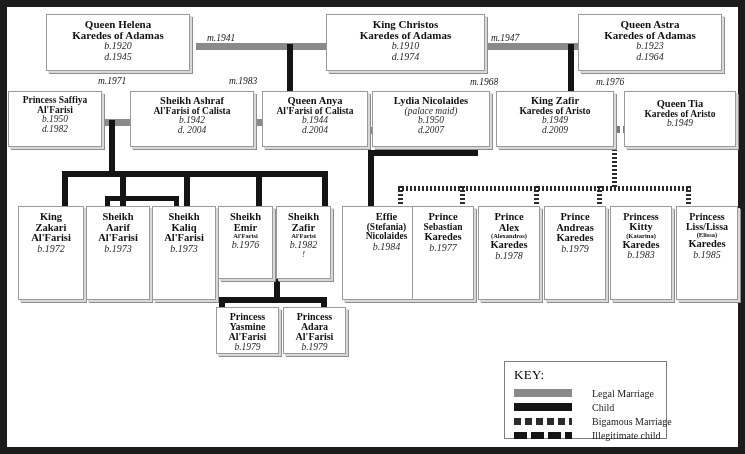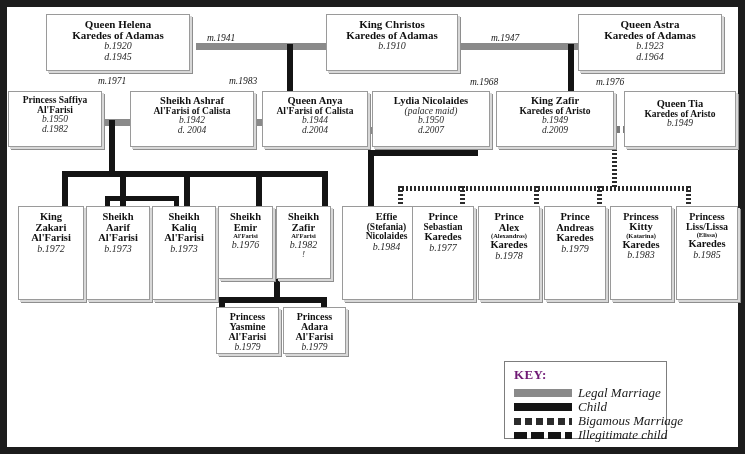--- a/index.html
+++ b/index.html
@@ -24,28 +24,28 @@
   
   .ln-gray{position:absolute;background:#8a8a8a;z-index:10;}
   .ln-black{position:absolute;background:#141414;z-index:20;}
   .dotv{position:absolute;z-index:15;
         background-image:repeating-linear-gradient(to bottom,#2b2b2b 0 2px,rgba(0,0,0,0) 2px 4px);}
   .doth{position:absolute;z-index:15;
         background-image:repeating-linear-gradient(to right,#2b2b2b 0 2px,rgba(0,0,0,0) 2px 4px);}
 
   
   #keybox{position:absolute;box-sizing:border-box;background:#fff;border:1px solid #7d7d7d;z-index:60;}
-  #keybox .ttl{font-weight:bold;font-size:13px;letter-spacing:.3px;color:#701a75;margin:5px 0 3px 9px;}
+  #keybox .ttl{font-weight:normal;font-size:13px;letter-spacing:.3px;color:#000000;margin:5px 0 3px 9px;}
   .krow{display:flex;align-items:center;height:14px;margin-left:9px;}
   .kswatch{width:58px;height:8px;flex:0 0 58px;}
   .k-legal{background:#8a8a8a;}
   .k-child{background:#141414;}
   .k-big{background-image:repeating-linear-gradient(to right,#2b2b2b 0 7px,rgba(0,0,0,0) 7px 11px);height:7px;}
   .k-illeg{background-image:repeating-linear-gradient(to right,#141414 0 13px,rgba(0,0,0,0) 13px 17px);height:7px;}
-  .klabel{font-style:italic;font-size:13px;color:#1a1a1a;margin-left:6px;white-space:nowrap;}
+  .klabel{font-size:10px;color:#1a1a1a;margin-left:20px;white-space:nowrap;}
 </style>
 </head>
 <body>
 
 <div id="root">
   <div id="frame"></div>
   <div id="canvas">
 
     <div class="ln-gray" style="left:196px;top:43px;width:137px;height:7px;"></div>
     <div class="ln-gray" style="left:424px;top:43px;width:192px;height:7px;"></div>
@@ -53,24 +53,25 @@
     <div class="ln-black" style="left:287px;top:44px;width:6px;height:48px;"></div>
     <div class="ln-black" style="left:568px;top:44px;width:6px;height:48px;"></div>
 
     <div class="box" style="left:46px;top:14px;width:144px;height:57px;padding-top:4px;">
       <span class="ln nm" style="font-size:11px;">Queen Helena</span>
       <span class="ln nm" style="font-size:11px;">Karedes of Adamas</span>
       <span class="ln it" style="font-size:10px;">b.1920</span>
       <span class="ln it" style="font-size:10px;">d.1945</span>
     </div>
 
-    <div class="box" style="left:326px;top:14px;width:132px;height:57px;padding-top:4px;">
+    <div class="box" style="left:326px;top:14px;width:159px;height:57px;padding-top:4px;">
       <span class="ln nm" style="font-size:11px;">King Christos</span>
       <span class="ln nm" style="font-size:11px;">Karedes of Adamas</span>
       <span class="ln it" style="font-size:10px;">b.1910</span>
+      <span class="ln it" style="font-size:10px;">d.1974</span>
     </div>
 
     <div class="box" style="left:578px;top:14px;width:144px;height:57px;padding-top:4px;">
       <span class="ln nm" style="font-size:11px;">Queen Astra</span>
       <span class="ln nm" style="font-size:11px;">Karedes of Adamas</span>
       <span class="ln it" style="font-size:10px;">b.1923</span>
       <span class="ln it" style="font-size:10px;">d.1964</span>
     </div>
 
     <div class="mlabel" style="left:207px;top:33px;">m.1941</div>

